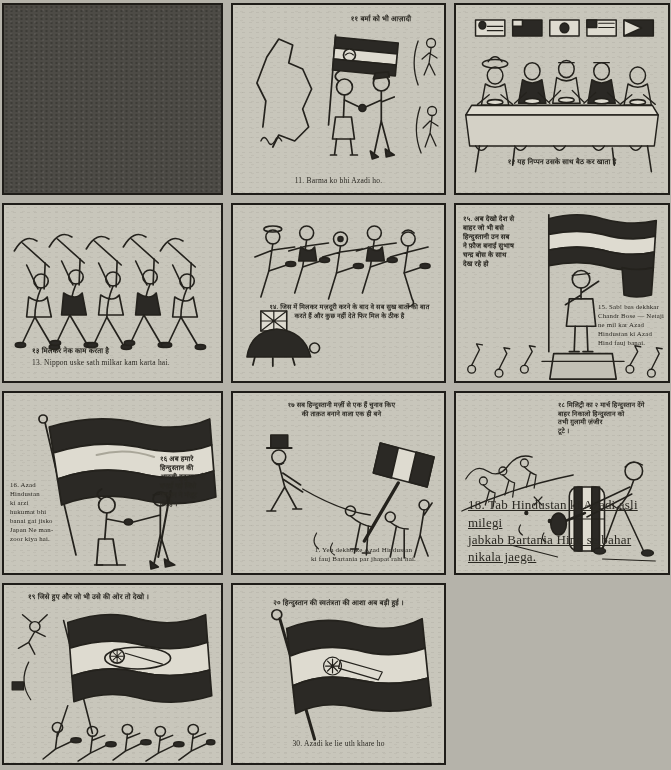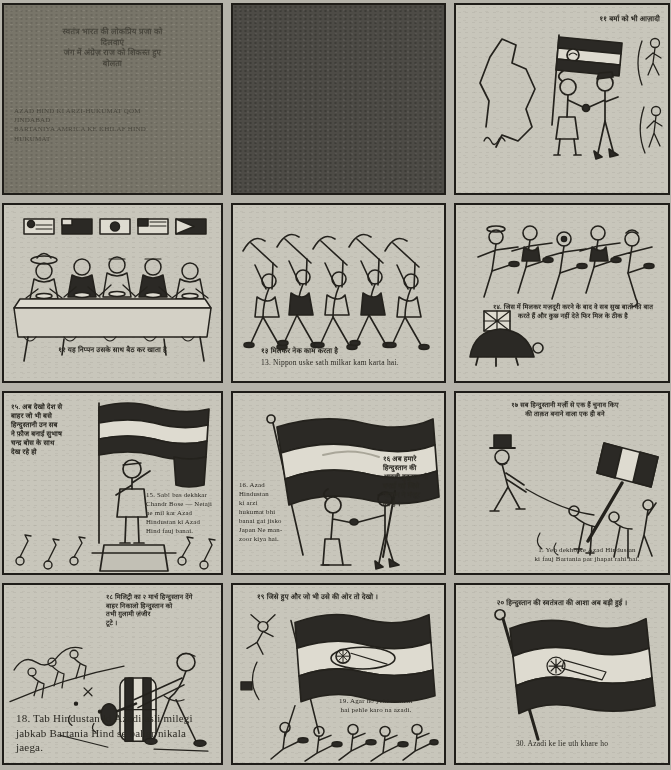--- a/index.html
+++ b/index.html
@@ -23,37 +23,27 @@
   .p2{background-color:#4d4b46;background-image:
       radial-gradient(rgba(15,14,12,.25) 1px, transparent 1.4px),
       radial-gradient(rgba(200,198,188,.08) 1px, transparent 1.3px);
       background-size:5px 4px,8px 6px;}
   .art{position:absolute;inset:0;width:100%;height:100%;}
   .txt{position:absolute;white-space:pre-line;line-height:1.32;letter-spacing:.2px;}
   .hi{font-size:7px;font-weight:bold;filter:blur(.25px);}
   .lat{font-size:7.5px;filter:blur(.2px);}
   .faded{color:rgba(38,36,30,.55);filter:blur(.45px);}
   .ctr{text-align:center;}
-  .rgt{text-align:right;}
+  .rgt{text-align:center;}
 </style>
 </head>
 <body>
 
 <div class="page">
 
-  <div class="panel p1">
-    <div class="txt hi faded ctr" style="top:22px;left:12px;right:12px;font-size:8px;">स्वतंत्र भारत की लोकप्रिय प्रजा को
-दिलवाएं
-जंग में अंग्रेज़ राज को शिकस्त हुए
-बोलता</div>
-    <div class="txt lat faded" style="top:102px;left:10px;right:8px;font-size:7px;">AZAD HIND KI ARZI-HUKUMAT QOM
-JINDABAD
-BARTANIYA AMRICA KE KHILAF HIND
-HUKUMAT</div>
-  </div>
 
   <div class="panel p2"></div>
 
   <div class="panel">
     <svg class="art" viewBox="0 0 212 188" preserveAspectRatio="none">
       <g stroke="#24221d" stroke-width="1.7" fill="none" stroke-linecap="round" stroke-linejoin="round">
         <path d="M30 122 L33 96 L24 78 L34 52 L46 34 L60 40 L56 58 L70 64 L79 84 L70 104 L76 122 L62 136 L46 130 L40 142"></path>
         <g>
           <line x1="96" y1="120" x2="103" y2="30"></line>
           <path d="M103 32 L166 38 L165 49 L102 43 Z" fill="#2b2925"></path>
@@ -84,20 +74,21 @@
           <circle cx="199" cy="38" r="4.5"></circle>
           <path d="M199 43 L197 58 M197 48 L190 54 M197 48 L205 53 M197 58 L192 70 M197 58 L203 70"></path>
           <path d="M188 102 q-8 24 1 46"></path>
           <circle cx="200" cy="106" r="4.5"></circle>
           <path d="M200 111 L198 128 M198 116 L191 123 M198 116 L206 121 M198 128 L193 142 M198 128 L204 141"></path>
           <path d="M28 136 q3 -7 7 0 q3 7 7 0 q3 -7 7 0"></path>
         </g>
       </g>
     </svg>
     <div class="txt hi rgt" style="top:10px;right:8px;width:110px;">११  बर्मा को भी आज़ादी</div>
+    <div class="txt lat ctr" style="bottom:7px;left:0;right:0;">11. Barma ko bhi Azadi ho.</div>
   </div>
 
   <div class="panel">
     <svg class="art" viewBox="0 0 217 176" preserveAspectRatio="none">
       <g stroke="#24221d" stroke-width="1.5" fill="none" stroke-linecap="round" stroke-linejoin="round">
         <g>
           <rect x="20" y="14" width="30" height="15" fill="#dedbd0"></rect>
             <circle cx="27" cy="19" r="3.5" fill="#2b2925"></circle>
             <path d="M32 20 H48 M32 24 H48" stroke-width="1"></path>
           <rect x="58" y="14" width="30" height="15" fill="#2b2925"></rect>
@@ -409,21 +400,21 @@
             <ellipse cx="196" cy="160" rx="6" ry="3" fill="#2b2925"></ellipse>
           <path d="M160 112 q10 8 20 4" stroke-width="1.2"></path>
         </g>
         <path d="M56 152 L104 164 M150 166 L204 168" stroke-width="1.1"></path>
       </g>
     </svg>
     <div class="txt hi" style="top:8px;left:102px;right:8px;font-size:6.5px;">१८  मिलिट्री का २ मार्च हिन्दुस्तान देंगे
 बाहर निकालो हिन्दुस्तान को
 तभी ग़ुलामी ज़ंजीर
 टूटे ।</div>
-    <div class="txt lat" style="bottom:8px;left:12px;right:8px;font-size:11px;">18. Tab Hindustan ki Azadi asli milegi
+    <div class="txt lat" style="bottom:8px;left:12px;right:8px;font-size:13px;text-decoration:underline;">18. Tab Hindustan ki Azadi asli milegi
 jabkab Bartania Hind se bahar nikala jaega.</div>
   </div>
 
   <div class="panel">
     <svg class="art" viewBox="0 0 211 180" preserveAspectRatio="none">
       <g stroke="#24221d" stroke-width="1.6" fill="none" stroke-linecap="round" stroke-linejoin="round">
         <g stroke-width="1.4">
           <circle cx="30" cy="42" r="5"></circle>
           <path d="M30 47 L24 58 M30 47 L40 52 M27 38 L18 30 M34 38 L42 30 M24 58 L14 64 M24 58 L30 70"></path>
           <path d="M24 78 Q14 98 26 116" stroke-width="1.2"></path>
@@ -452,22 +443,20 @@
           <circle cx="152" cy="148" r="5"></circle>
             <path d="M152 153 L150 170 M152 157 L164 152 M150 170 L138 178 M150 170 L166 162"></path>
             <ellipse cx="170" cy="161" rx="5" ry="2.5" fill="#2b2925"></ellipse>
           <circle cx="184" cy="146" r="5"></circle>
             <path d="M184 151 L182 168 M184 155 L196 150 M182 168 L170 177 M182 168 L198 160"></path>
             <ellipse cx="201" cy="159" rx="4" ry="2.5" fill="#2b2925"></ellipse>
         </g>
       </g>
     </svg>
     <div class="txt hi" style="top:8px;left:24px;right:8px;">१९  जिसे हुए और जो भी उसे की ओर तो देखो ।</div>
-    <div class="txt lat ctr" style="top:112px;left:84px;width:118px;font-size:7px;">19. Agar ho yehi manzur
-hai pehle karo na azadi.</div>
   </div>
 
   <div class="panel">
     <svg class="art" viewBox="0 0 212 180" preserveAspectRatio="none">
       <g stroke="#24221d" stroke-width="1.7" fill="none" stroke-linecap="round" stroke-linejoin="round">
         <g>
           <circle cx="44" cy="30" r="5"></circle>
           <line x1="47" y1="34" x2="82" y2="156" stroke-width="3"></line>
           <path d="M54 44 Q90 30 125 40 Q160 50 190 34 L193 64 Q160 76 125 66 Q90 58 57 72 Z" fill="#2b2925"></path>
           <path d="M57 72 Q90 58 125 66 Q160 76 193 64 L196 94 Q160 104 125 96 Q90 88 60 102 Z" fill="#dedbd0"></path>

